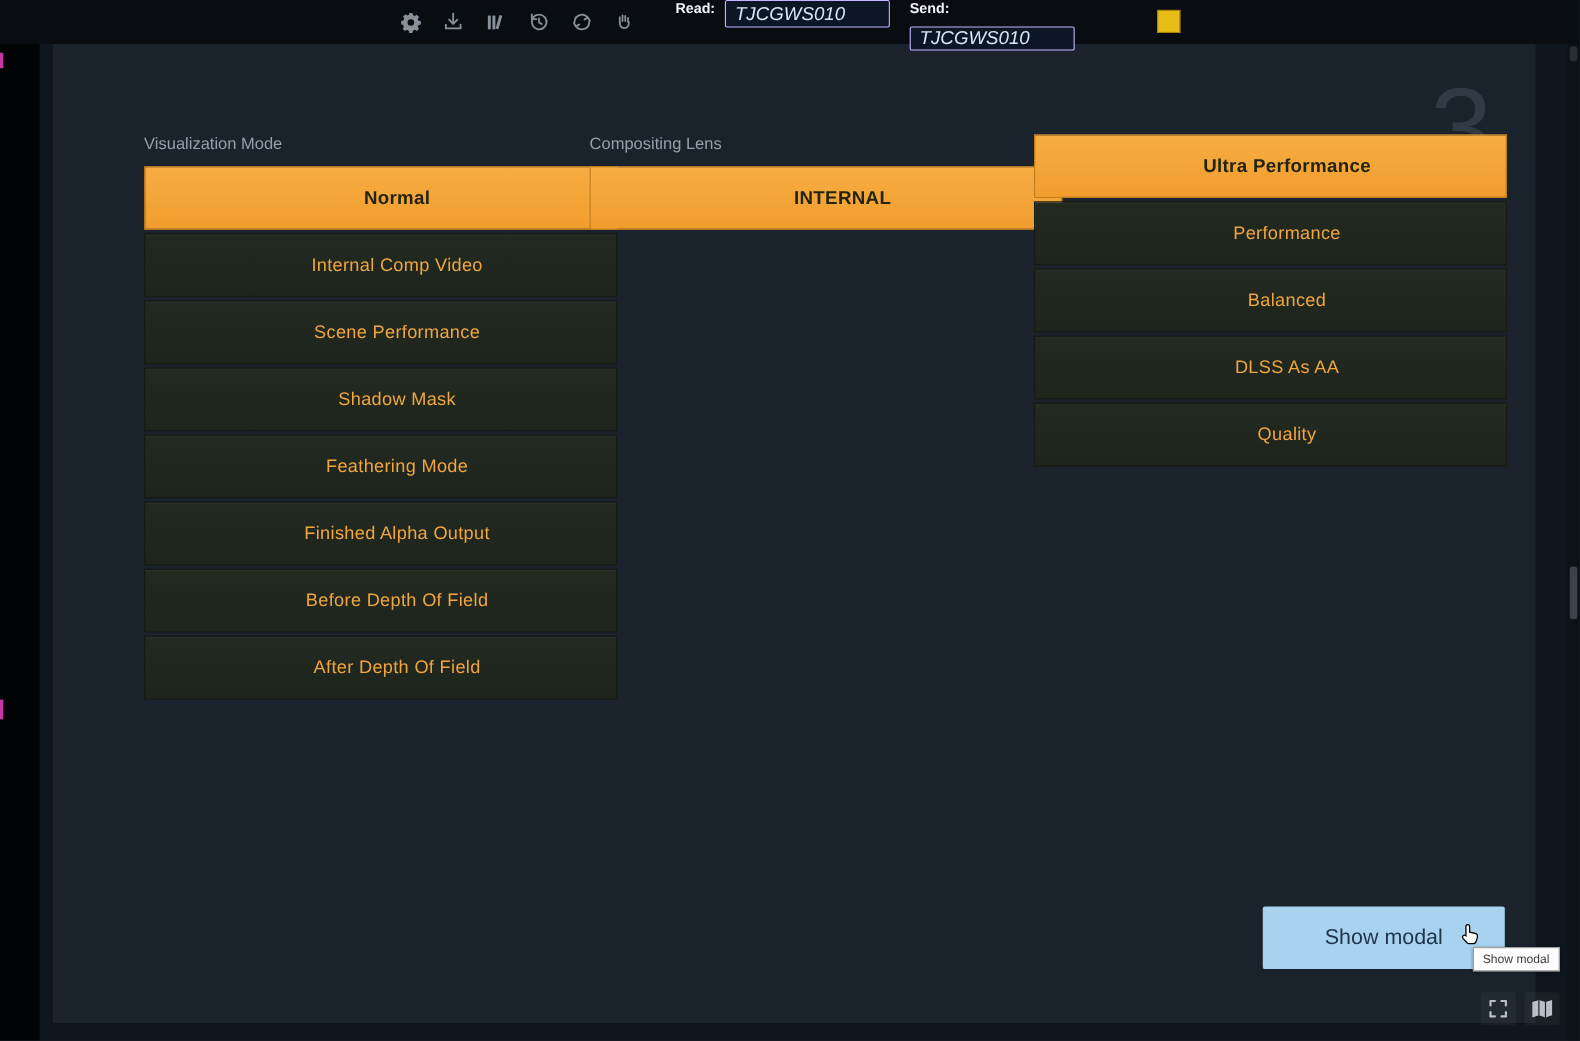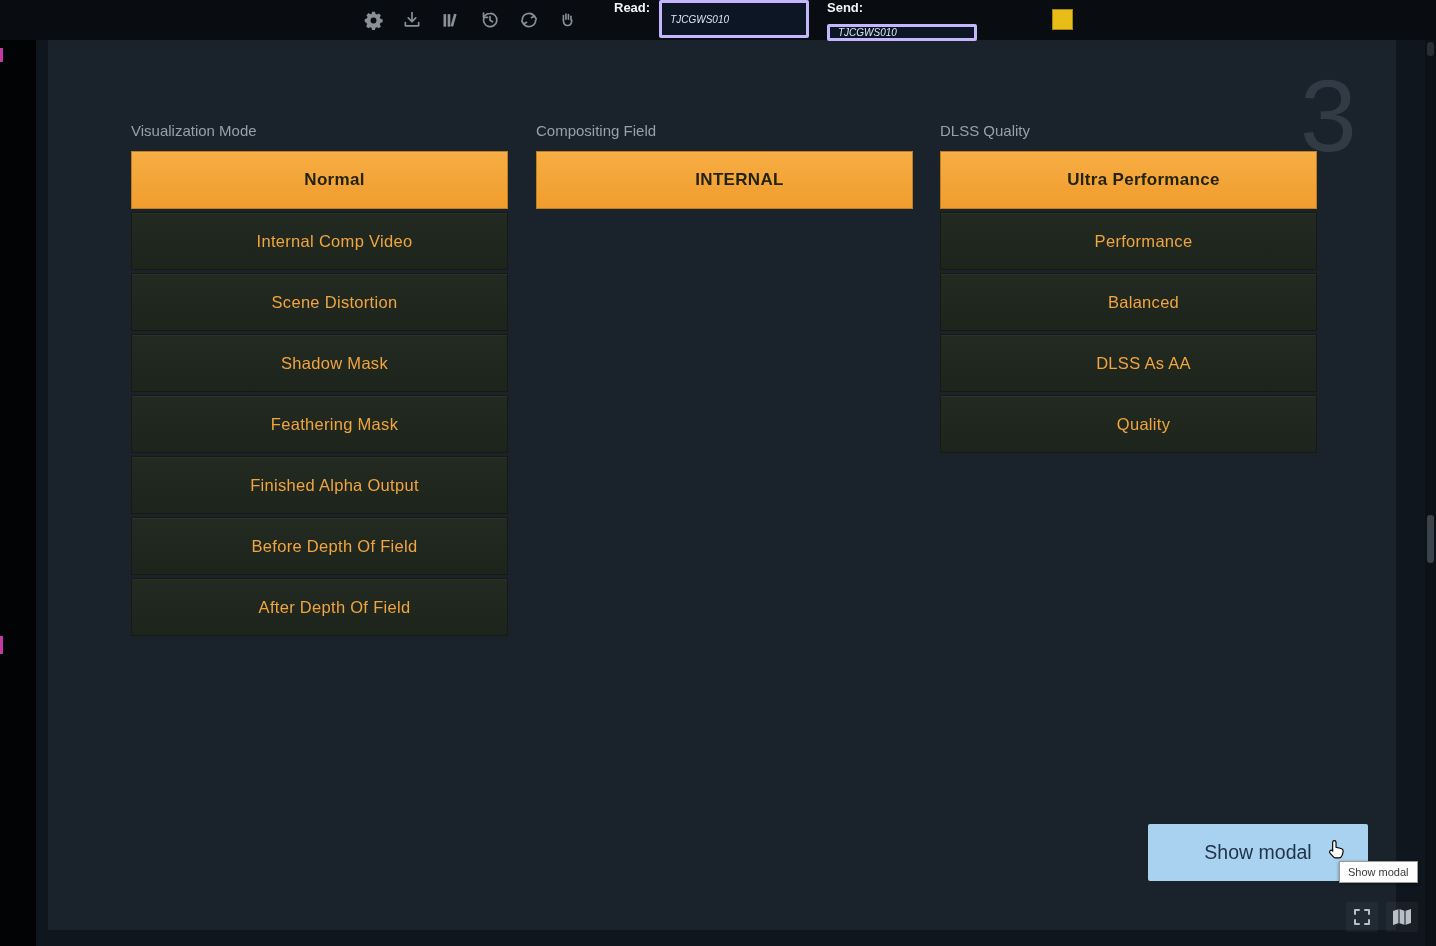--- a/index.html
+++ b/index.html
@@ -13,41 +13,41 @@
 
   
   .topbar{position:absolute;left:0;top:0;width:1436px;height:40px;background:#090d12;z-index:5;}
   .topbar-icons{position:absolute;left:362px;top:0;height:40px;display:flex;gap:17px;align-items:center;}
   .tb-btn{width:22px;height:26px;background:transparent;border:none;padding:0;display:flex;align-items:center;justify-content:center;}
   .field{position:absolute;top:0;height:40px;display:flex;align-items:flex-start;gap:9px;}
   .field.read{left:614px;}
   .field.send{left:827px;flex-direction:column;}
   .field-label{color:#f2f5f8;font-size:13px;font-weight:700;}
   .field-input{
-    width:150px;height:38px;background:#0c1624;border:3px solid #c4b5fd;border-radius:2px;
-    color:#d9e7f4;font-size:10px;font-style:italic;padding:0 8px;box-sizing:border-box;
+    width:150px;height:25px;background:#0c1624;border:1px solid #c4b5fd;border-radius:2px;
+    color:#d9e7f4;font-size:17px;font-style:italic;padding:0 8px;box-sizing:border-box;
     font-family:"Liberation Sans",sans-serif;
   }
   .status-square{position:absolute;left:1052px;top:9px;width:21px;height:21px;background:#e8bd17;border:1px solid #a4860e;box-sizing:border-box;}
 
   
   .left-strip{position:absolute;left:0;top:40px;width:36px;height:906px;background:#020304;}
   .glitch{position:absolute;left:0;width:3px;background:#c438a6;}
   .glitch.g1{top:8px;height:14px;}
   .glitch.g2{top:596px;height:18px;}
   .right-strip{position:absolute;right:0;top:40px;width:11px;height:906px;background:#0c1117;}
   .scroll-thumb{position:absolute;right:2px;top:475px;width:7px;height:48px;background:#3a424c;border-radius:3px;}
   .scroll-cap{position:absolute;right:2px;top:2px;width:7px;height:14px;background:#272e36;border-radius:3px;}
 
   
   .panel{position:absolute;left:48px;top:40px;width:1348px;height:890px;background:#1a222b;}
   .watermark{position:absolute;left:1252px;top:8px;font-size:102px;font-weight:400;color:#313b46;line-height:1.35;user-select:none;}
 
   
-  .col{position:absolute;top:82px;width:377px;}
+  .col{position:absolute;top:82px;width:430px;}
   .col-0{left:83px;}
   .col-1{left:488px;}
   .col-2{left:892px;}
   .group-label{font-size:15px;color:#97a0aa;margin-bottom:10px;height:19px;}
   .opt{
     display:block;width:100%;height:58px;margin-bottom:3px;
     background:linear-gradient(180deg,#232a22,#1d241c);
     border:1px solid #161b12;box-sizing:border-box;
     color:#f1a53f;font-size:16.5px;letter-spacing:.3px;text-align:center;
     box-shadow:inset 0 1px 0 rgba(255,255,255,.04);
@@ -152,33 +152,32 @@
 </div>
 
 <div class="panel">
   <div class="watermark">3</div>
 
   <div id="groups">
       <div class="col col-0">
         <div class="group-label">Visualization Mode</div>
         <button class="opt selected">Normal</button>
         <button class="opt">Internal Comp Video</button>
-        <button class="opt">Scene Distortion</button>
+        <button class="opt">Scene Performance</button>
         <button class="opt">Shadow Mask</button>
-        <button class="opt">Feathering Mask</button>
+        <button class="opt">Feathering Mode</button>
         <button class="opt">Finished Alpha Output</button>
         <button class="opt">Before Depth Of Field</button>
         <button class="opt">After Depth Of Field</button>
       </div>
       <div class="col col-1">
-        <div class="group-label">Compositing Field</div>
+        <div class="group-label">Compositing Lens</div>
         <button class="opt selected">INTERNAL</button>
       </div>
       <div class="col col-2">
-        <div class="group-label">DLSS Quality</div>
         <button class="opt selected">Ultra Performance</button>
         <button class="opt">Performance</button>
         <button class="opt">Balanced</button>
         <button class="opt">DLSS As AA</button>
         <button class="opt">Quality</button>
       </div>
     </div>
 
   <button class="show-modal">Show modal</button>
 

